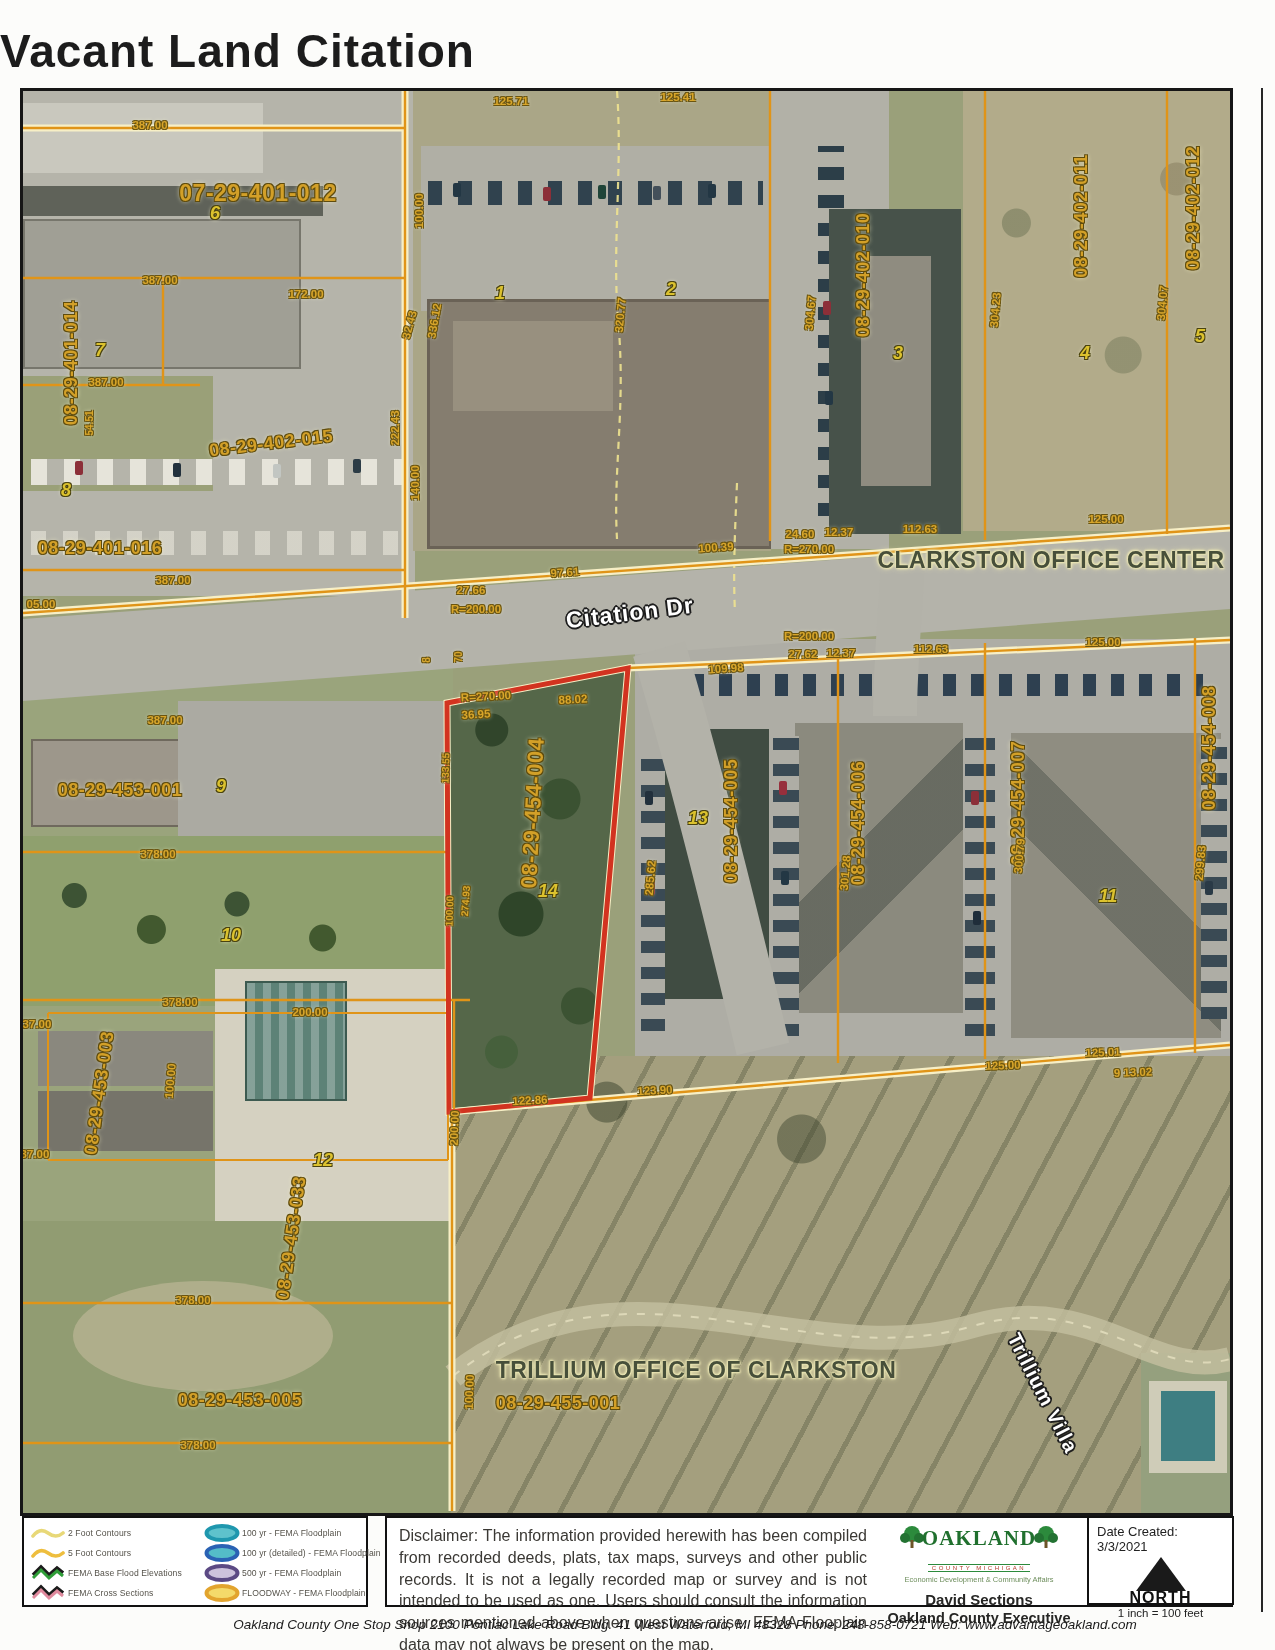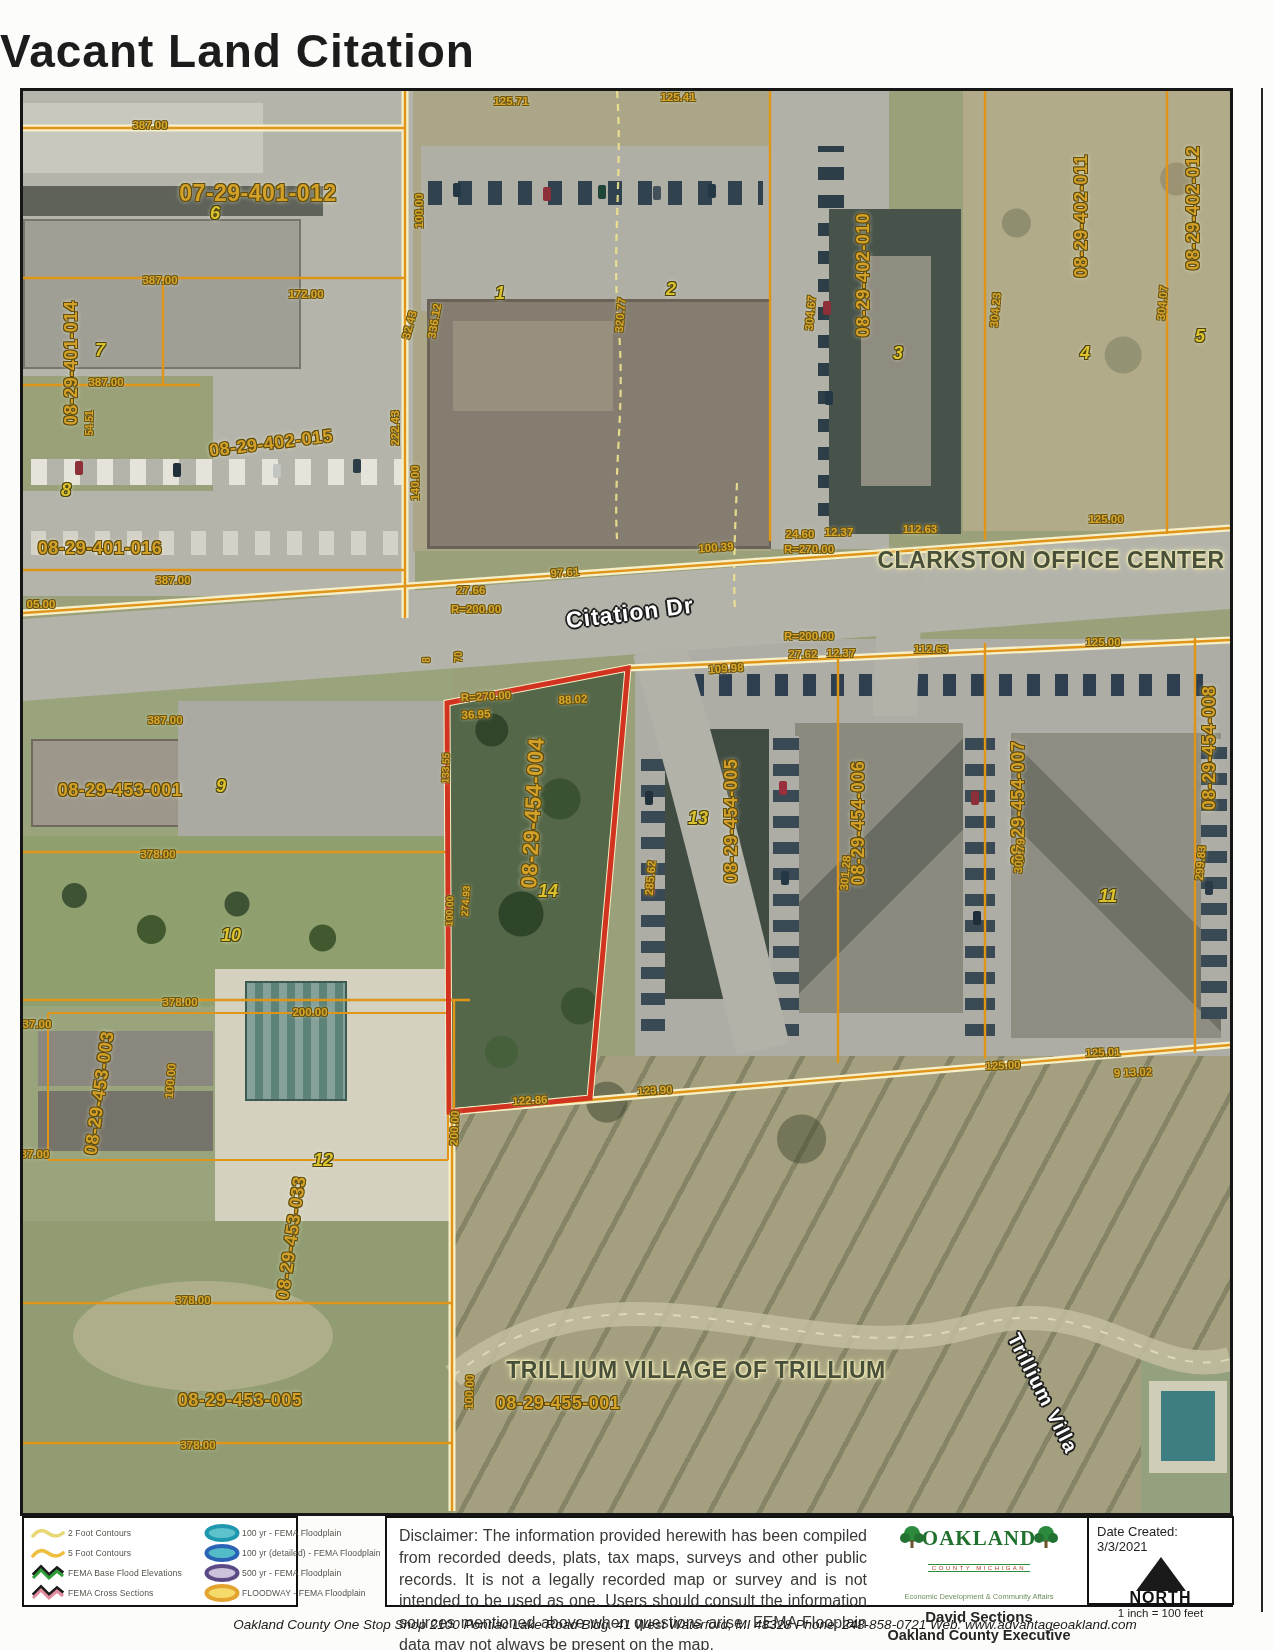--- a/index.html
+++ b/index.html
@@ -16,30 +16,30 @@
        text-shadow:-1px -1px 0 #5f4c0e,1px -1px 0 #5f4c0e,-1px 1px 0 #5f4c0e,1px 1px 0 #5f4c0e,0 0 5px #fdf6c8;}
   .lot{font-size:18px;font-weight:bold;font-style:italic;color:#dcc22e;
        text-shadow:-1px -1px 0 #4a4310,1px -1px 0 #4a4310,-1px 1px 0 #4a4310,1px 1px 0 #4a4310,0 0 4px #fdf9d0;}
   .street{font-size:23px;font-weight:bold;color:#ffffff;letter-spacing:1px;
        text-shadow:-2px 0 #1d1d1d,2px 0 #1d1d1d,0 -2px #1d1d1d,0 2px #1d1d1d,-1px -1px #1d1d1d,1px 1px #1d1d1d,1px -1px #1d1d1d,-1px 1px #1d1d1d;}
   .area{font-size:23px;font-weight:bold;color:#474f3a;letter-spacing:.5px;
        text-shadow:0 0 3px #ece7b4,0 0 6px #ece7b4,1px 1px 2px #ece7b4,-1px -1px 2px #ece7b4;}
   .cars{position:absolute;width:8px;height:14px;border-radius:2px;}
   
   .panel{position:absolute;background:#ffffff;border:2px solid #111;box-sizing:border-box;}
-  #legend-box{left:22px;top:1516px;width:276px;height:91px;}
+  #legend-box{left:22px;top:1516px;width:346px;height:91px;}
   .leg-col{position:absolute;top:5px;}
   .leg-row{display:flex;align-items:center;height:20px;}
   .leg-icon{width:40px;display:flex;justify-content:center;align-items:center;flex:0 0 40px;}
   .leg-label{font-size:8.6px;color:#55524a;white-space:nowrap;letter-spacing:.1px;}
   #info-box{left:385px;top:1516px;width:848px;height:91px;}
   #disclaimer{position:absolute;left:12px;top:7px;width:468px;font-size:16px;line-height:1.36;color:#3a3834;text-align:justify;}
   #credit-block{position:absolute;left:492px;top:4px;width:200px;text-align:center;}
   #org-sub{font-size:6px;letter-spacing:2.5px;color:#b03828;border-top:1px solid #2c8a3c;border-bottom:1px solid #2c8a3c;display:inline-block;padding:0 4px;margin-top:-2px;}
-  #org-dept{font-size:7.5px;color:#6f8f5e;margin-top:18px;}
+  #org-dept{font-size:7.5px;color:#6f8f5e;margin-top:1px;}
   #exec-name{font-size:15px;font-weight:bold;color:#262624;margin-top:7px;}
   #exec-title{font-size:14.5px;font-weight:bold;color:#262624;margin-top:2px;}
   #date-box{position:absolute;left:700px;top:-2px;width:147px;height:89px;background:#fff;border:2px solid #111;box-sizing:border-box;}
   #date-created{font-size:13px;color:#222;margin:6px 0 0 8px;}
   #north-arrow{width:0;height:0;border-left:25px solid transparent;border-right:25px solid transparent;border-bottom:34px solid #1a1a1a;margin:3px auto 0;}
   #north-label{text-align:center;font-size:16px;font-weight:bold;color:#111;letter-spacing:1px;margin-top:-2px;}
   #scale-label{text-align:center;font-size:11.5px;color:#222;margin-top:0px;}
   #footer{position:absolute;left:130px;top:1617px;width:1110px;text-align:center;font-size:13.5px;font-style:italic;color:#1b1b1b;}
   #edge-line{position:absolute;left:1261px;top:88px;width:2px;height:1524px;background:#262626;}
 </style>
@@ -230,21 +230,21 @@
       <div class="lbl dim" style="left: 997px; top: 765px; transform: translate(-50%, -50%) rotate(-85deg);">300.79</div>
       <div class="lbl lot" style="left: 1085px; top: 805px; transform: translate(-50%, -50%) rotate(0deg);">11</div>
       <div class="lbl pid" style="left: 1186px; top: 657px; transform: translate(-50%, -50%) rotate(-90deg);">08-29-454-008</div>
       <div class="lbl dim" style="left: 1178px; top: 772px; transform: translate(-50%, -50%) rotate(-85deg);">299.83</div>
       <div class="lbl dim" style="left: 507px; top: 1010px; transform: translate(-50%, -50%) rotate(-3deg);">122.86</div>
       <div class="lbl dim" style="left: 632px; top: 1000px; transform: translate(-50%, -50%) rotate(-3deg);">123.90</div>
       <div class="lbl dim" style="left: 980px; top: 975px; transform: translate(-50%, -50%) rotate(-2deg);">125.00</div>
       <div class="lbl dim" style="left: 1080px; top: 962px; transform: translate(-50%, -50%) rotate(-2deg);">125.01</div>
       <div class="lbl dim" style="left: 1110px; top: 982px; transform: translate(-50%, -50%) rotate(-2deg);">9 13.02</div>
       <div class="lbl dim" style="left: 432px; top: 1037px; transform: translate(-50%, -50%) rotate(-88deg);">200.00</div>
-      <div class="lbl area" style="left: 673px; top: 1279px; transform: translate(-50%, -50%) rotate(0deg);">TRILLIUM VILLAGE OF TRILLIUM</div>
+      <div class="lbl area" style="left: 673px; top: 1279px; transform: translate(-50%, -50%) rotate(0deg);">TRILLIUM OFFICE OF CLARKSTON</div>
       <div class="lbl pid" style="left: 535px; top: 1312px; transform: translate(-50%, -50%) rotate(0deg);">08-29-455-001</div>
       <div class="lbl dim" style="left: 447px; top: 1301px; transform: translate(-50%, -50%) rotate(-88deg);">100.00</div>
       <div class="lbl street" style="left: 1020px; top: 1302px; font-size: 20px; transform: translate(-50%, -50%) rotate(63deg);">Trillium  Villa</div>
     </div>
 </div>
 
 <div id="edge-line"></div>
 
 <div id="legend-box" class="panel">
   <div class="leg-col" id="legend-col1" style="left:4px;">

